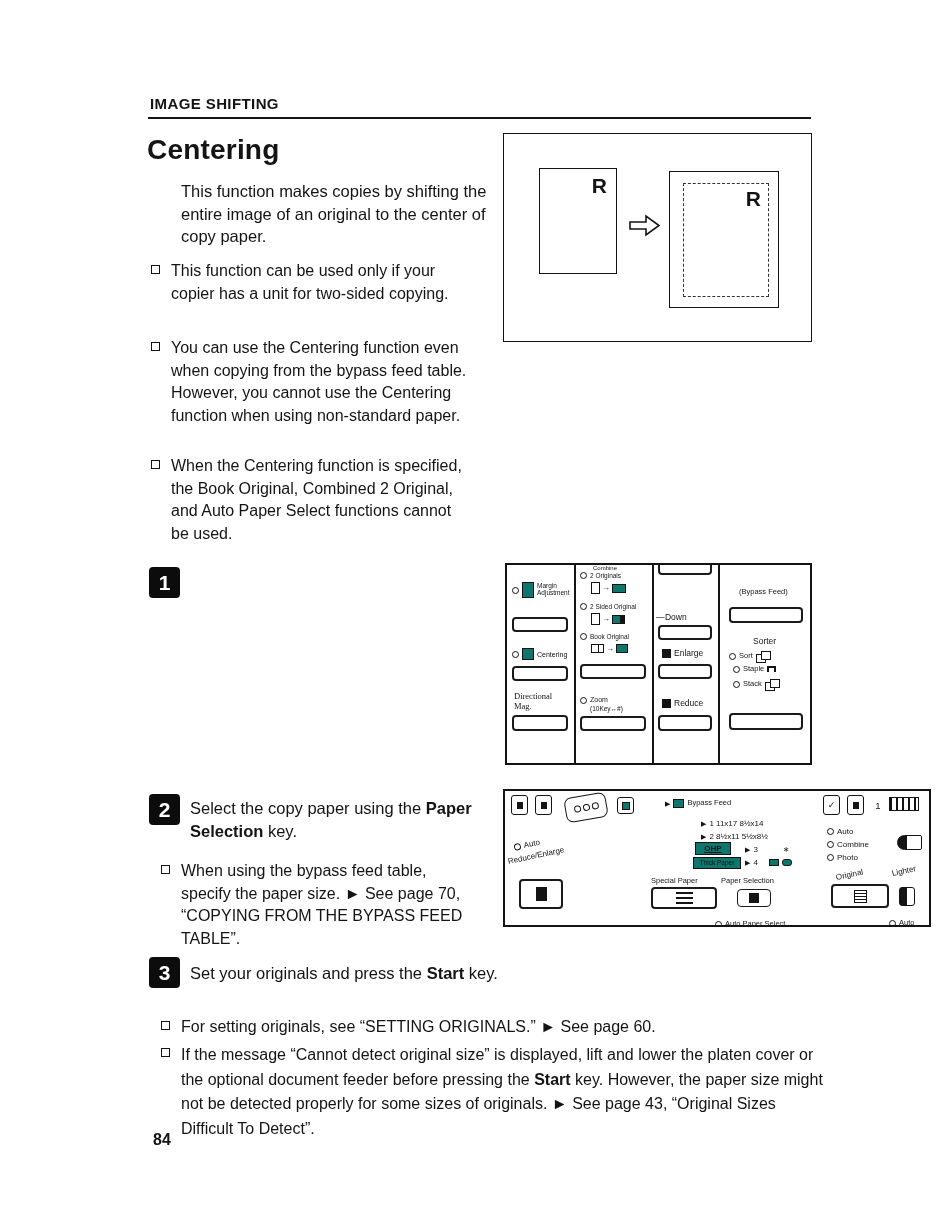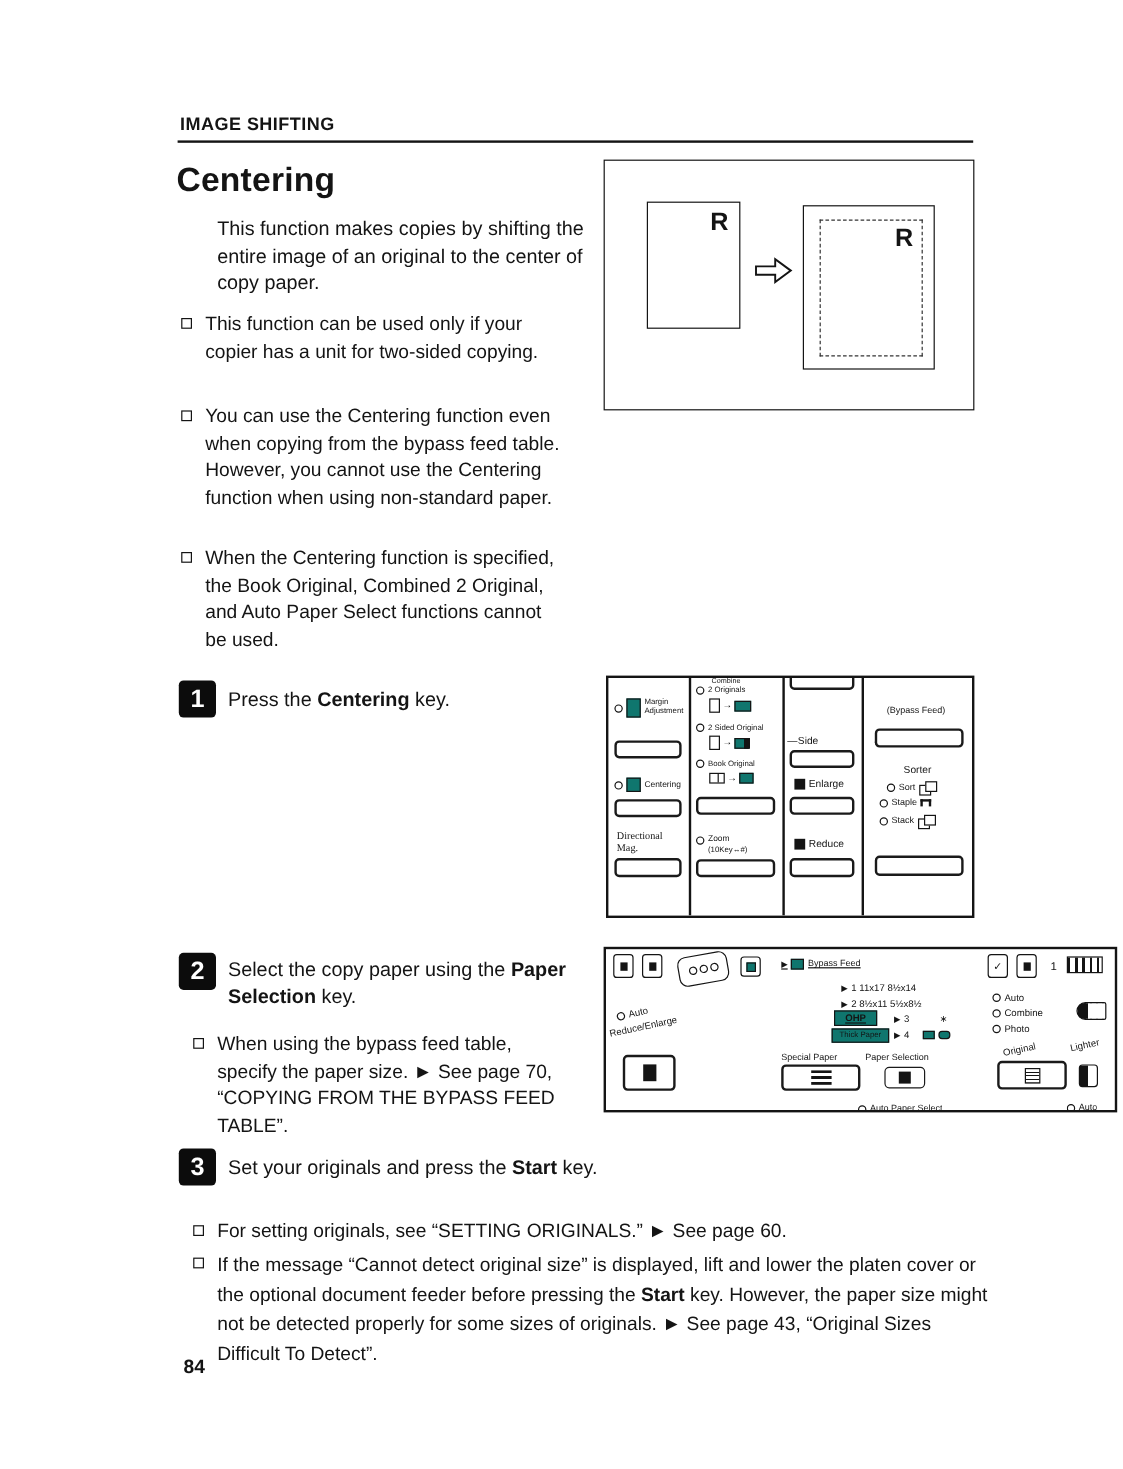--- a/index.html
+++ b/index.html
@@ -100,23 +100,20 @@
     <div class="copy-rect">
       <div class="dash-rect">
         <span class="rlabel" style="right:7px;top:3px;">R</span>
       </div>
     </div>
   </div>
 
   <div class="badge" style="left:149px;top:567px;">
     <span>1</span>
   </div>
-  <div class="step-text" style="left:190px;top:572px;width:310px;">
-    <span>Press the </span><b>Centering</b><span> key.</span>
-  </div>
 
   <div class="panel" style="left:505px;top:563px;width:307px;height:202px;">
     <div class="vline" style="left:67px;"></div>
     <div class="vline" style="left:145px;"></div>
     <div class="vline" style="left:211px;"></div>
 
     <span class="radio" style="left:5px;top:22px;"></span>
     <span class="rect-o" style="left:15px;top:17px;width:12px;height:16px;"></span>
     <div class="lbl t65" style="left:30px;top:17px;width:36px;">Margin Adjustment</div>
     <div class="key" style="left:5px;top:52px;width:56px;height:15px;"></div>
@@ -164,21 +161,21 @@
     <div class="key" style="left:73px;top:99px;width:66px;height:15px;"></div>
 
     <div class="row" style="left:73px;top:131px;">
       <span class="radio"></span>
       <span class="lbl t7">Zoom</span>
     </div>
     <div class="lbl t65" style="left:83px;top:140px;">(10Key↔#)</div>
     <div class="key" style="left:73px;top:151px;width:66px;height:15px;"></div>
 
     <div class="key" style="left:151px;top:-8px;width:54px;height:18px;"></div>
-    <div class="lbl t85" style="left:149px;top:48px;"><span style="letter-spacing:-1px;">—&nbsp;</span><span>Side</span></div>
+    <div class="lbl t85" style="left:149px;top:48px;"><span style="letter-spacing:-1px;">—&nbsp;</span><span>Down</span></div>
     <div class="key" style="left:151px;top:60px;width:54px;height:15px;"></div>
 
     <div class="row" style="left:155px;top:84px;">
       <span class="bsq"></span>
       <span class="lbl t85">Enlarge</span>
     </div>
     <div class="key" style="left:151px;top:99px;width:54px;height:15px;"></div>
 
     <div class="row" style="left:155px;top:134px;">
       <span class="bsq"></span>
@@ -187,21 +184,21 @@
     <div class="key" style="left:151px;top:150px;width:54px;height:16px;"></div>
 
     <div class="row" style="left:222px;top:12px;margin-top:37px;">
       <span class="radio"></span>
       <span class="lbl t75">Duplex Side 2</span>
     </div>
     <div class="lbl t75" style="left:232px;top:23px;">(Bypass Feed)</div>
     <div class="key" style="left:222px;top:42px;width:74px;height:16px;"></div>
 
     <div class="lbl t85" style="left:246px;top:72px;">Sorter</div>
-    <div class="row" style="left:232px;top:86px;">
+    <div class="row" style="left:222px;top:86px;">
       <span class="radio"></span>
       <span class="lbl t75">Sort</span>
       <span class="ppg"></span>
     </div>
     <div class="row" style="left:226px;top:100px;">
       <span class="radio"></span>
       <span class="lbl t75">Staple</span>
       <span class="stp"></span>
     </div>
     <div class="row" style="left:226px;top:114px;">
@@ -233,21 +230,21 @@
       </div>
     <div class="cnt" style="left:60px;top:4px;">
       <span class="cdot"></span>
         <span class="cdot"></span>
         <span class="cdot"></span>
     </div>
     <div class="keyicon" style="left:112px;top:6px;width:17px;height:17px;">
         <span class="rect-o" style="width:8px;height:8px;"></span>
       </div>
 
-    <div class="row" style="left:146px;top:8px;text-decoration:underline;">
+    <div class="row" style="left:160px;top:8px;">
       <span class="t7">▶</span>
       <span class="rect-o" style="width:11px;height:9px;"></span>
       <span class="lbl t75">Bypass Feed</span>
     </div>
 
     <div class="keyicon" style="left:318px;top:4px;">
         <span>✓</span>
       </div>
     <div class="keyicon" style="left:342px;top:4px;">
         <span class="rect-f" style="width:6px;height:7px;"></span>

